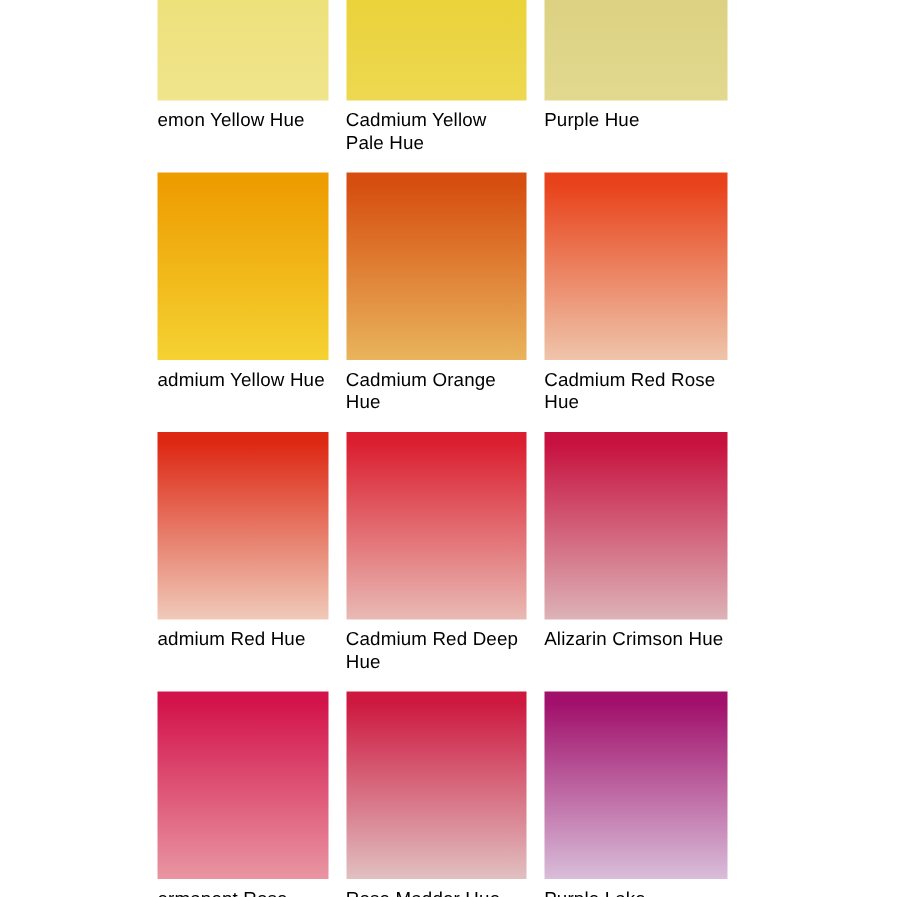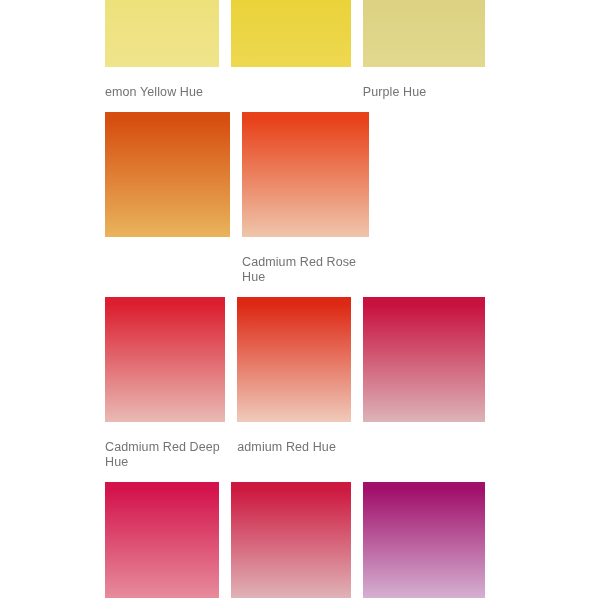--- a/index.html
+++ b/index.html
@@ -51,69 +51,76 @@
 
   .swatch {
     width: 100%;
     height: 125px;
     display: block;
   }
 
   .label {
     font-size: 12.5px;
     line-height: 15px;
-    color: #737373;
-    padding-top: 18px;
+    color: #000000;
+    padding-top: 6px;
     letter-spacing: 0.1px;
     word-break: normal;
   }
 
   
 </style>
 </head>
 <body>
 
 <div id="swatch-chart">
   <div class="grid">
 
     <div class="row">
       <div class="cell">
         <div class="swatch" style="background: linear-gradient(rgb(235, 222, 110) 0%, rgb(235, 222, 110) 6%, rgb(240, 228, 140) 100%);"></div>
         <div class="label">emon Yellow Hue</div>
       </div>
       <div class="cell wide">
         <div class="swatch" style="background: linear-gradient(rgb(232, 206, 40) 0%, rgb(232, 206, 40) 6%, rgb(237, 216, 81) 100%);"></div>
+        <div class="label">Cadmium Yellow Pale Hue</div>
       </div>
       <div class="cell last">
         <div class="swatch" style="background: linear-gradient(rgb(216, 203, 120) 0%, rgb(216, 203, 120) 6%, rgb(226, 217, 143) 100%);"></div>
         <div class="label">Purple Hue</div>
       </div>
     </div>
 
     <div class="row">
+      <div class="cell">
+        <div class="swatch" style="background: linear-gradient(rgb(238, 157, 1) 0%, rgb(238, 157, 1) 6%, rgb(245, 210, 50) 100%);"></div>
+        <div class="label">admium Yellow Hue</div>
+      </div>
       <div class="cell wide">
         <div class="swatch" style="background: linear-gradient(rgb(214, 78, 16) 0%, rgb(214, 78, 16) 6%, rgb(233, 180, 92) 100%);"></div>
+        <div class="label">Cadmium Orange Hue</div>
       </div>
       <div class="cell last">
         <div class="swatch" style="background: linear-gradient(rgb(232, 66, 26) 0%, rgb(232, 66, 26) 6%, rgb(239, 197, 171) 100%);"></div>
         <div class="label">Cadmium Red Rose Hue</div>
       </div>
     </div>
 
     <div class="row">
+      <div class="cell">
+        <div class="swatch" style="background: linear-gradient(rgb(221, 41, 20) 0%, rgb(221, 41, 20) 6%, rgb(240, 202, 186) 100%);"></div>
+        <div class="label">admium Red Hue</div>
+      </div>
       <div class="cell wide">
         <div class="swatch" style="background: linear-gradient(rgb(219, 31, 48) 0%, rgb(219, 31, 48) 6%, rgb(233, 186, 180) 100%);"></div>
         <div class="label">Cadmium Red Deep Hue</div>
       </div>
-      <div class="cell">
-        <div class="swatch" style="background: linear-gradient(rgb(221, 41, 20) 0%, rgb(221, 41, 20) 6%, rgb(240, 202, 186) 100%);"></div>
-        <div class="label">admium Red Hue</div>
-      </div>
       <div class="cell last">
         <div class="swatch" style="background: linear-gradient(rgb(199, 17, 62) 0%, rgb(199, 17, 62) 6%, rgb(221, 179, 184) 100%);"></div>
+        <div class="label">Alizarin Crimson Hue</div>
       </div>
     </div>
 
     <div class="row">
       <div class="cell">
         <div class="swatch" style="background: linear-gradient(rgb(211, 20, 76) 0%, rgb(211, 20, 76) 6%, rgb(233, 150, 162) 100%);"></div>
         <div class="label">ermanent Rose</div>
       </div>
       <div class="cell wide">
         <div class="swatch" style="background: linear-gradient(rgb(205, 25, 64) 0%, rgb(205, 25, 64) 6%, rgb(225, 192, 193) 100%);"></div>

